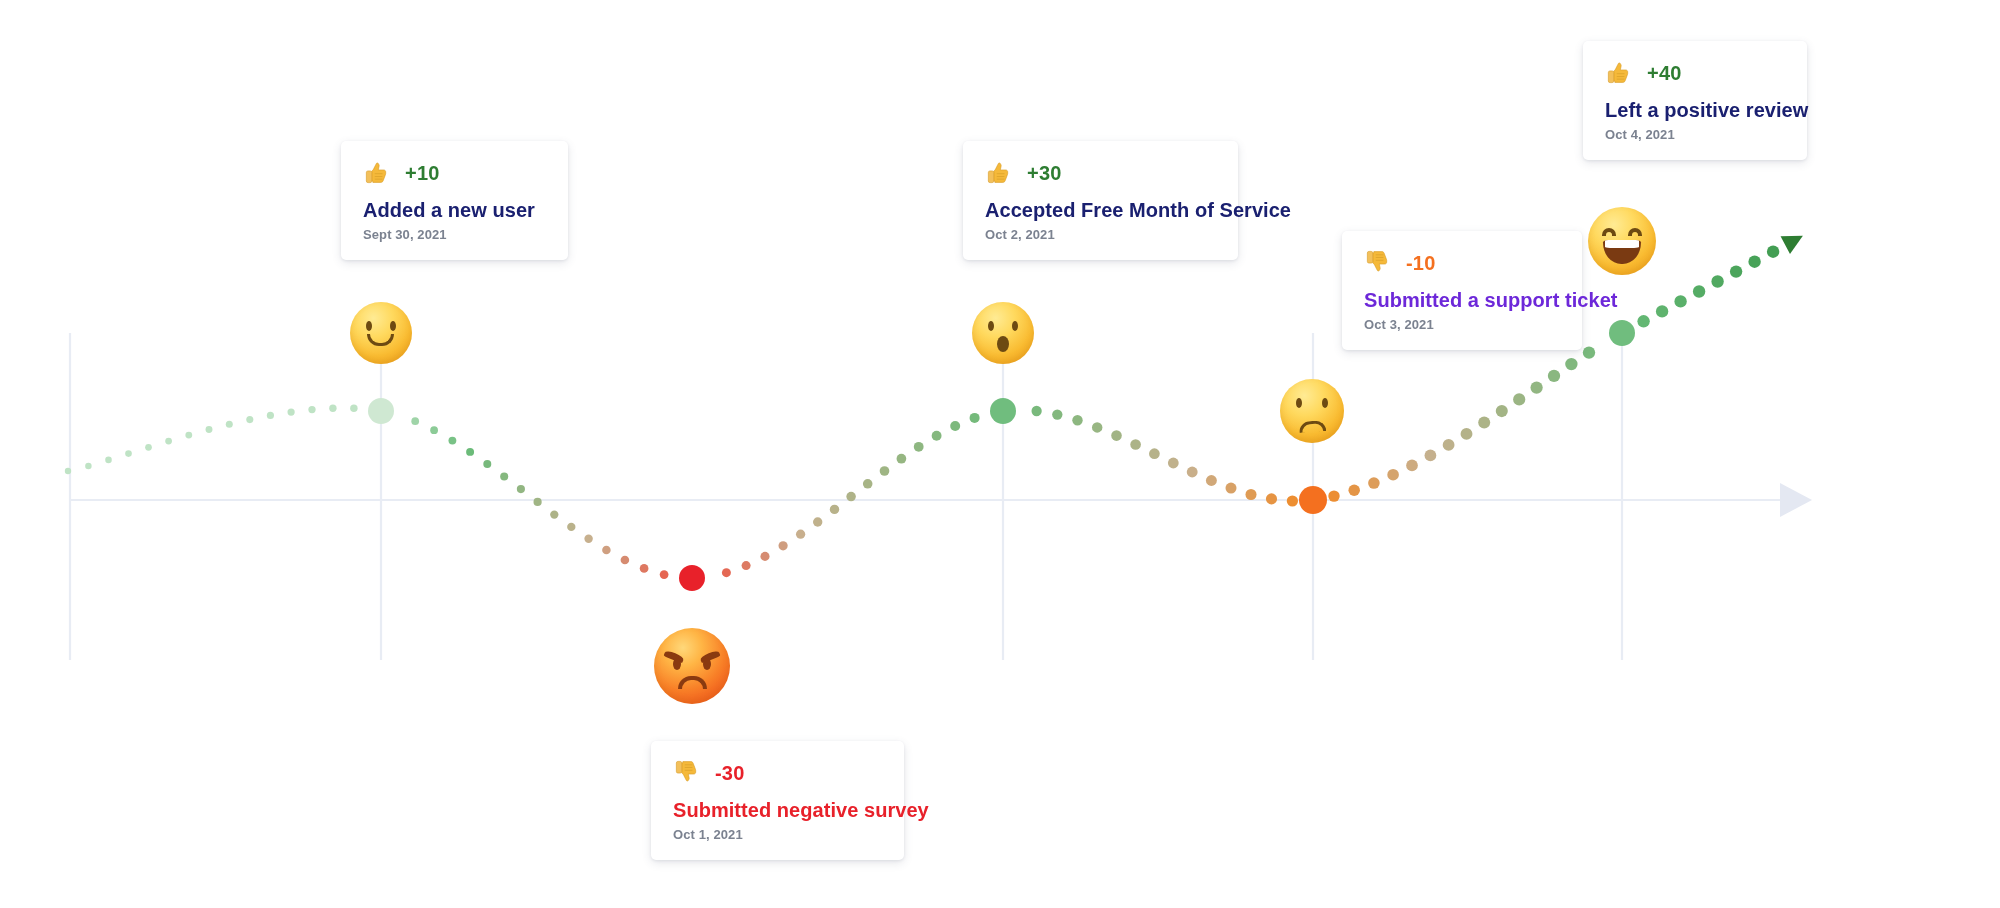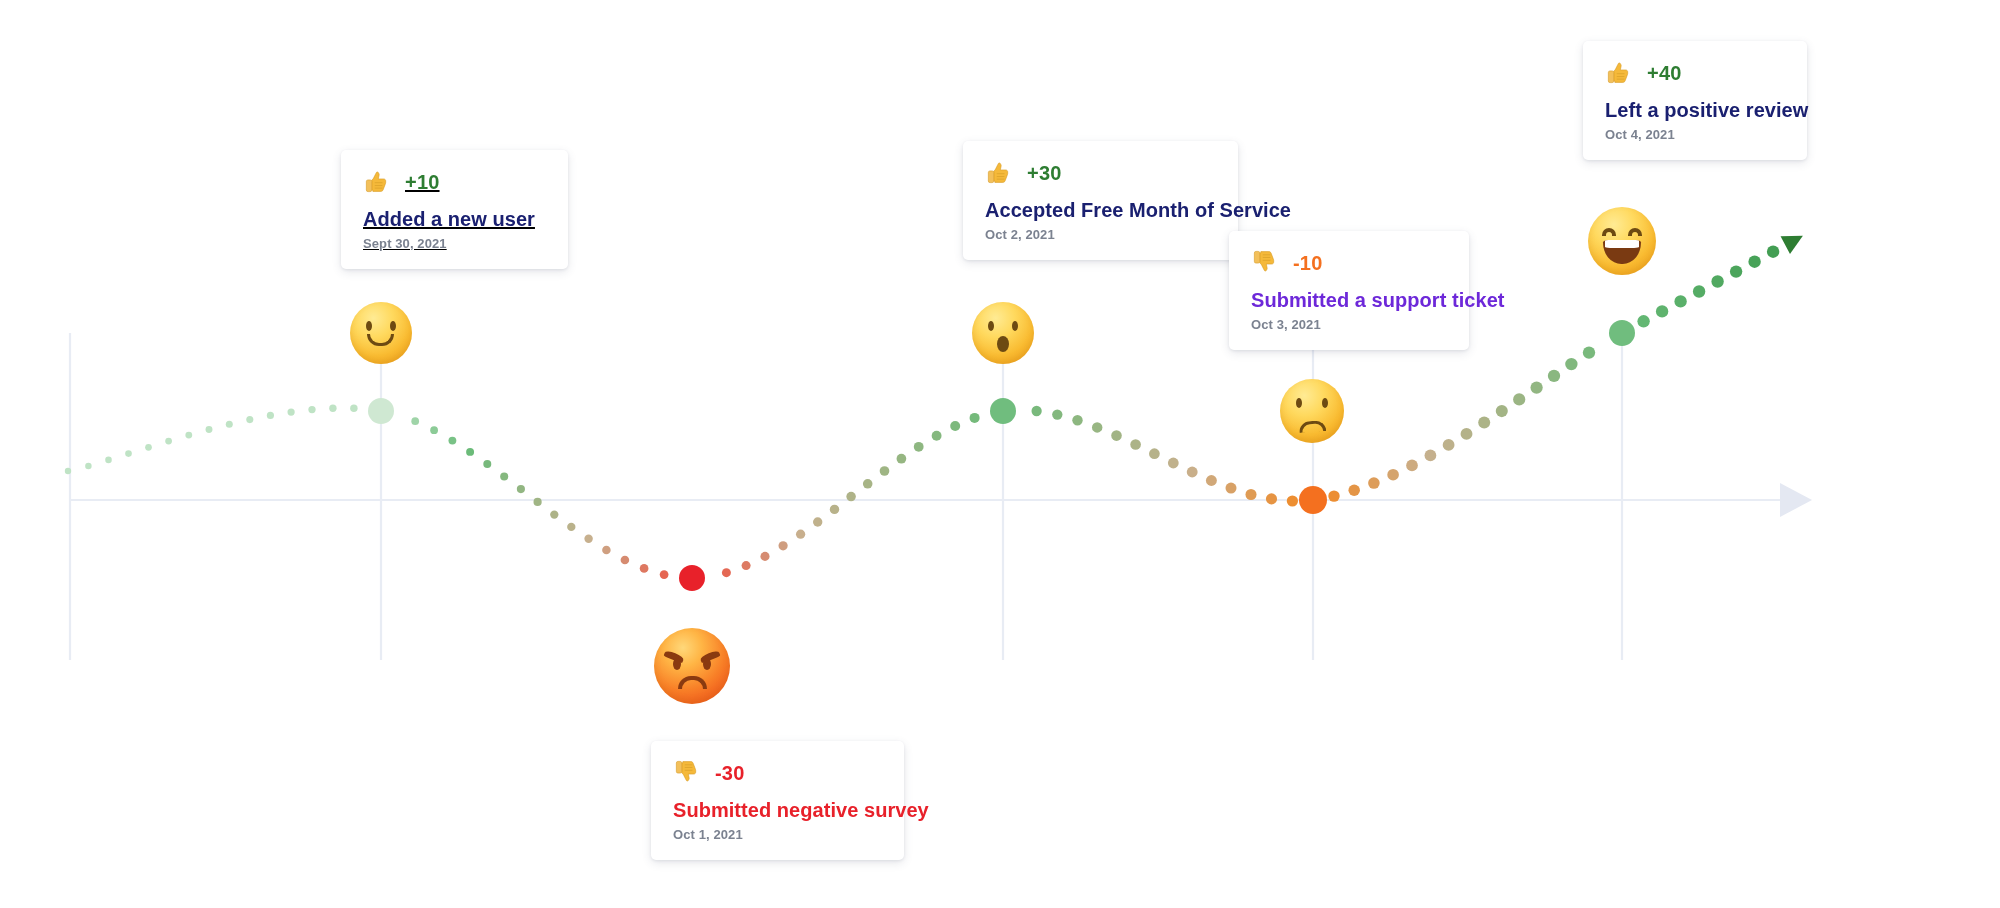--- a/index.html
+++ b/index.html
@@ -246,21 +246,21 @@
           <div class="face-feat" style="width: 14px; height: 8px; top: 21px; left: 14px; border-top: 4px solid rgb(109, 74, 18); border-right: 4px solid rgb(109, 74, 18); border-bottom: none; border-left: 4px solid rgb(109, 74, 18); border-image: initial; border-radius: 8px 8px 0px 0px; box-sizing: border-box;"></div>
           <div class="face-feat" style="width: 14px; height: 8px; top: 21px; right: 14px; border-top: 4px solid rgb(109, 74, 18); border-right: 4px solid rgb(109, 74, 18); border-bottom: none; border-left: 4px solid rgb(109, 74, 18); border-image: initial; border-radius: 8px 8px 0px 0px; box-sizing: border-box;"></div>
           <div class="face-feat" style="width: 38px; height: 24px; left: 15px; top: 33px; background: rgb(122, 58, 18); border-radius: 14% 14% 48% 48% / 10% 10% 90% 90%; overflow: hidden;">
             <div style="position: absolute; left: 4%; right: 4%; top: 0px; height: 34%; background: rgb(255, 255, 255); border-radius: 0px 0px 14% 14%;"></div>
           </div>
         </div>
       </div>
     </div>
 
   <div id="cards-layer">
-      <div class="event-card" style="left: 341px; top: 150px; width: 227px; min-height: 114px; text-decoration: underline;">
+      <div class="event-card" style="left: 341px; top: 141px; width: 227px; min-height: 114px;">
         <div class="card-score-row">
           <svg viewBox="0 0 24 24" class="thumb-icon">
             <g>
               <path d="M9.1 21.6h7.3c1.0 0 1.9-.6 2.2-1.5l2.2-5.9c.1-.3.15-.6.15-.9v-1.4c0-1.0-.8-1.8-1.8-1.8h-5.0l.75-3.6c.08-.4.03-.83-.16-1.2l-.5-1.0c-.3-.6-1.1-.8-1.65-.4-.2.15-.35.36-.42.6L10.2 8.4c-.2.7-.6 1.3-1.1 1.8l-1.0 1.0v9.0c.3.26.7.4 1.0.4z" fill="#f5b93a"></path>
               <path d="M9.1 21.6h7.3c1.0 0 1.9-.6 2.2-1.5l2.2-5.9c.1-.3.15-.6.15-.9v-1.4c0-1.0-.8-1.8-1.8-1.8h-5.0l.75-3.6c.08-.4.03-.83-.16-1.2l-.5-1.0c-.3-.6-1.1-.8-1.65-.4-.2.15-.35.36-.42.6L10.2 8.4c-.2.7-.6 1.3-1.1 1.8l-1.0 1.0v9.0c.3.26.7.4 1.0.4z" fill="none" stroke="#d79a24" stroke-width="0.55" stroke-linejoin="round"></path>
               <line x1="11.2" y1="13.6" x2="17.6" y2="13.6" stroke="#dca32b" stroke-width="0.8" stroke-linecap="round"></line>
               <line x1="11.2" y1="16.2" x2="17.6" y2="16.2" stroke="#dca32b" stroke-width="0.8" stroke-linecap="round"></line>
               <line x1="11.2" y1="18.6" x2="17.6" y2="18.6" stroke="#dca32b" stroke-width="0.8" stroke-linecap="round"></line>
               <rect x="3.1" y="11.0" width="5.0" height="10.8" rx="1.5" fill="#f3c05a" stroke="#d79a24" stroke-width="0.55"></rect>
             </g>
@@ -280,21 +280,21 @@
               <line x1="11.2" y1="16.2" x2="17.6" y2="16.2" stroke="#dca32b" stroke-width="0.8" stroke-linecap="round"></line>
               <line x1="11.2" y1="18.6" x2="17.6" y2="18.6" stroke="#dca32b" stroke-width="0.8" stroke-linecap="round"></line>
               <rect x="3.1" y="11.0" width="5.0" height="10.8" rx="1.5" fill="#f3c05a" stroke="#d79a24" stroke-width="0.55"></rect>
             </g>
           </svg>
           <span class="card-score" style="color: rgb(46, 125, 50);">+30</span>
         </div>
         <div class="card-title" style="color: rgb(26, 32, 112);">Accepted Free Month of Service</div>
         <div class="card-date">Oct 2, 2021</div>
       </div>
-      <div class="event-card" style="left: 1229px; top: 231px; width: 240px; min-height: 114px;">
+      <div class="event-card" style="left: 1342px; top: 231px; width: 240px; min-height: 114px;">
         <div class="card-score-row">
           <svg viewBox="0 0 24 24" class="thumb-icon">
             <g transform="translate(0,24) scale(1,-1)">
               <path d="M9.1 21.6h7.3c1.0 0 1.9-.6 2.2-1.5l2.2-5.9c.1-.3.15-.6.15-.9v-1.4c0-1.0-.8-1.8-1.8-1.8h-5.0l.75-3.6c.08-.4.03-.83-.16-1.2l-.5-1.0c-.3-.6-1.1-.8-1.65-.4-.2.15-.35.36-.42.6L10.2 8.4c-.2.7-.6 1.3-1.1 1.8l-1.0 1.0v9.0c.3.26.7.4 1.0.4z" fill="#f5b93a"></path>
               <path d="M9.1 21.6h7.3c1.0 0 1.9-.6 2.2-1.5l2.2-5.9c.1-.3.15-.6.15-.9v-1.4c0-1.0-.8-1.8-1.8-1.8h-5.0l.75-3.6c.08-.4.03-.83-.16-1.2l-.5-1.0c-.3-.6-1.1-.8-1.65-.4-.2.15-.35.36-.42.6L10.2 8.4c-.2.7-.6 1.3-1.1 1.8l-1.0 1.0v9.0c.3.26.7.4 1.0.4z" fill="none" stroke="#d79a24" stroke-width="0.55" stroke-linejoin="round"></path>
               <line x1="11.2" y1="13.6" x2="17.6" y2="13.6" stroke="#dca32b" stroke-width="0.8" stroke-linecap="round"></line>
               <line x1="11.2" y1="16.2" x2="17.6" y2="16.2" stroke="#dca32b" stroke-width="0.8" stroke-linecap="round"></line>
               <line x1="11.2" y1="18.6" x2="17.6" y2="18.6" stroke="#dca32b" stroke-width="0.8" stroke-linecap="round"></line>
               <rect x="3.1" y="11.0" width="5.0" height="10.8" rx="1.5" fill="#f3c05a" stroke="#d79a24" stroke-width="0.55"></rect>
             </g>

